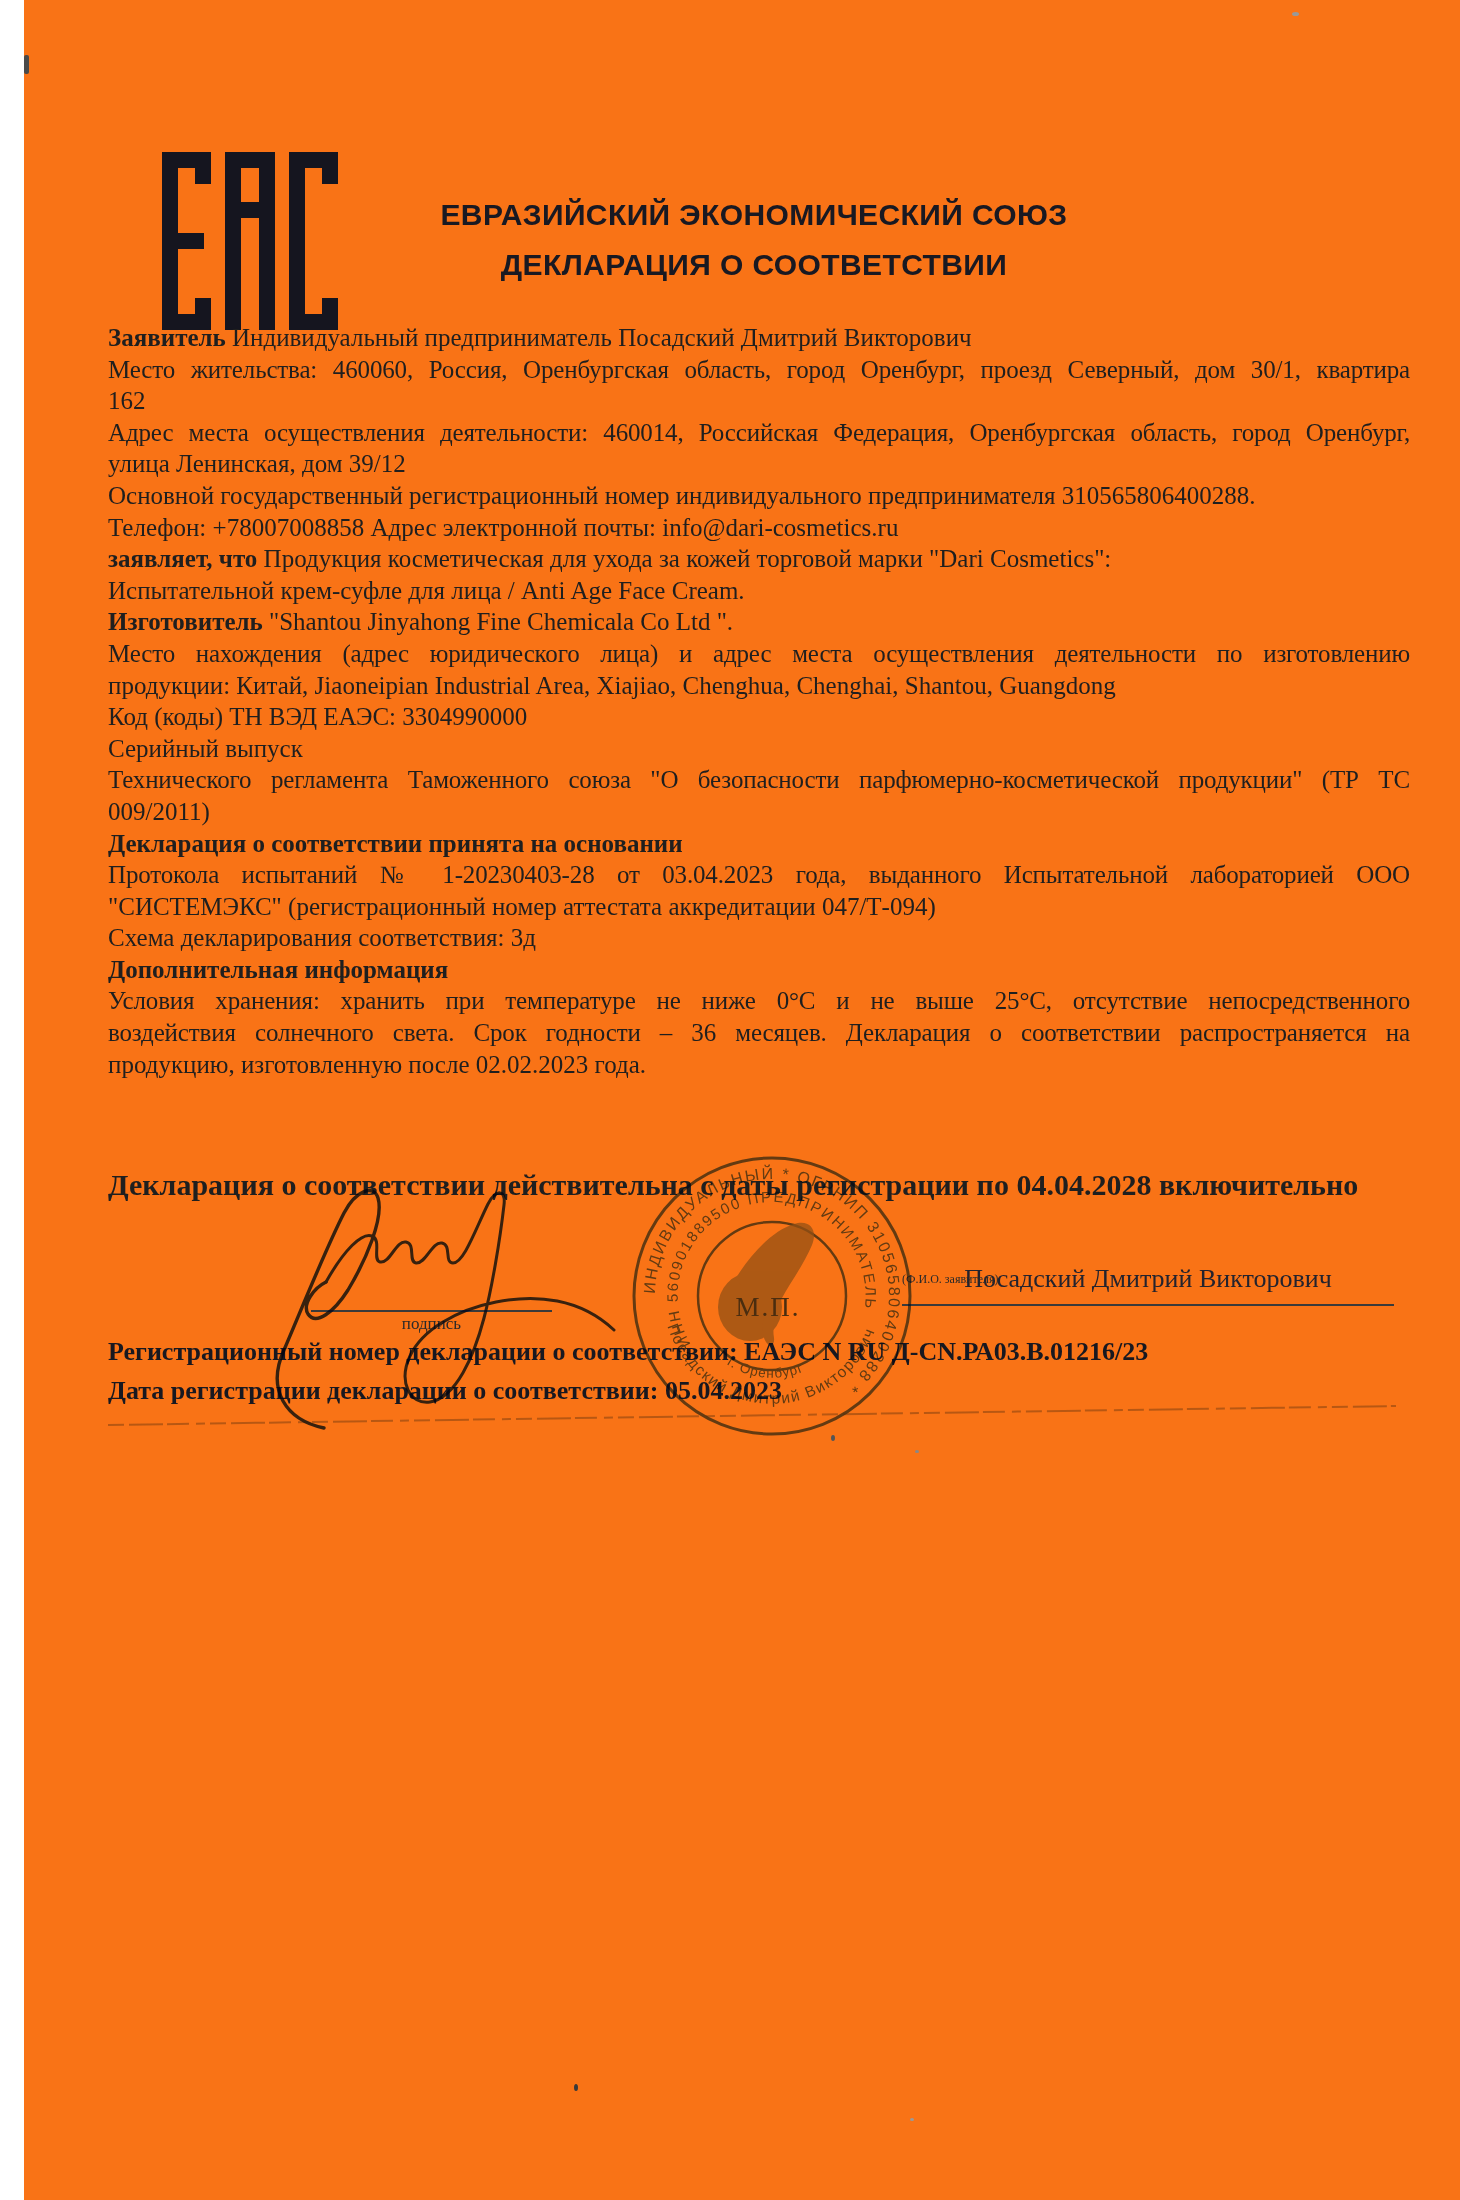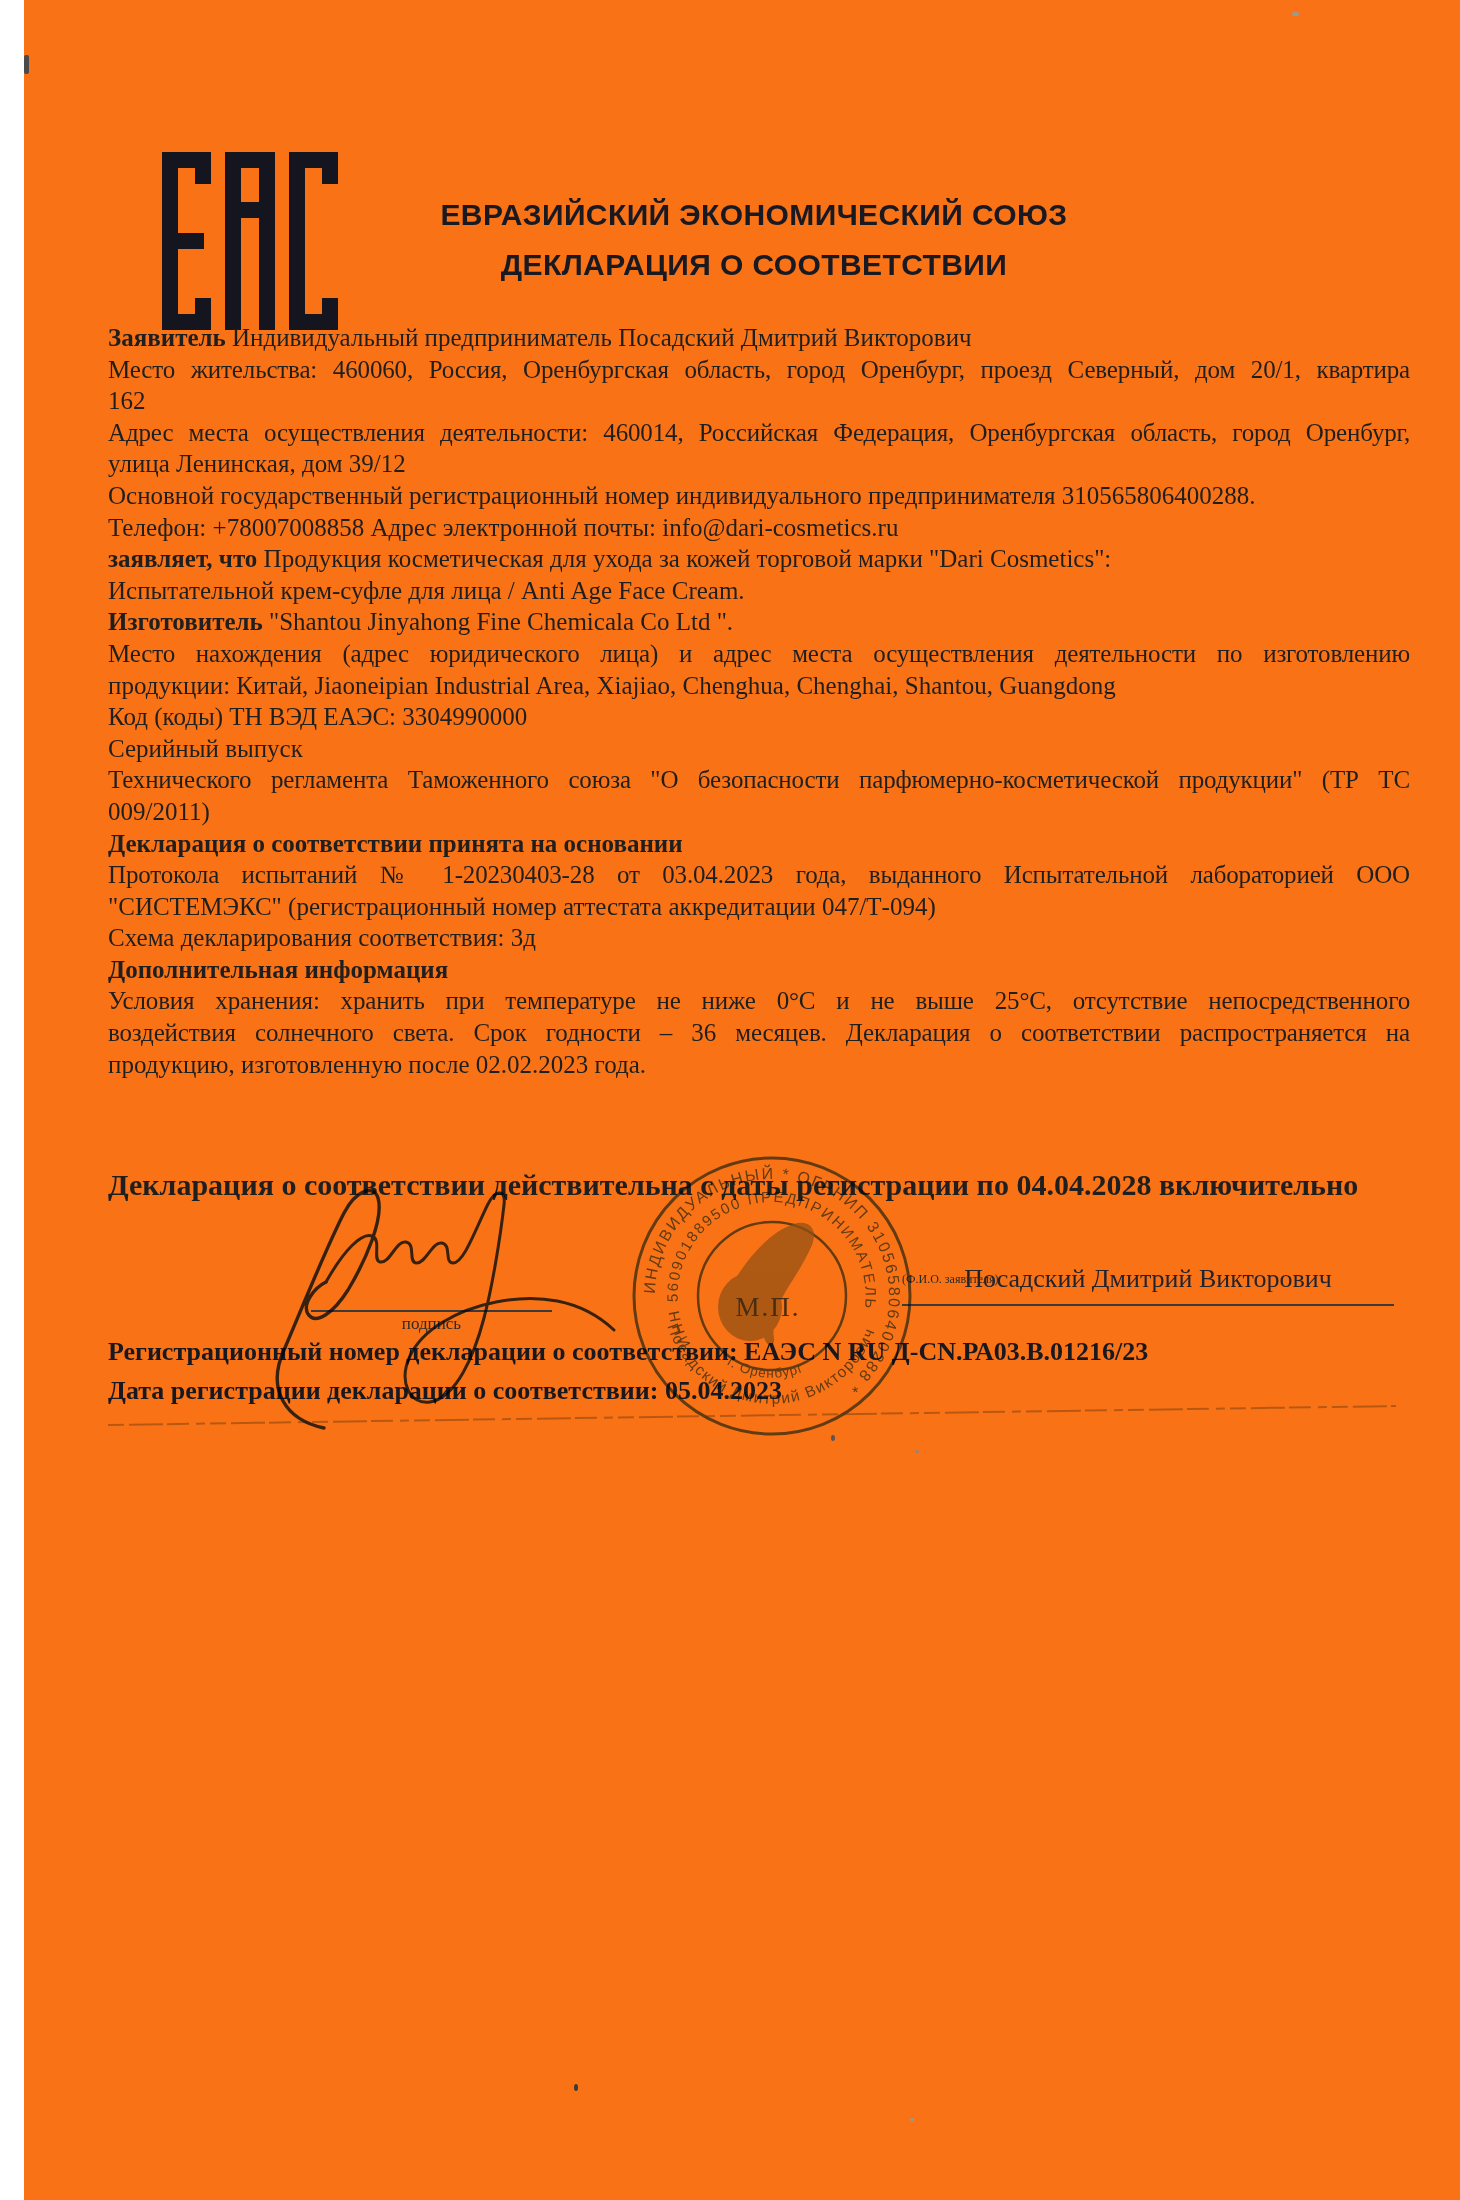--- a/index.html
+++ b/index.html
@@ -62,21 +62,21 @@
     </g>
   </svg>
 
   <div class="title-block">
     <div>ЕВРАЗИЙСКИЙ ЭКОНОМИЧЕСКИЙ СОЮЗ</div>
     <div>ДЕКЛАРАЦИЯ О СООТВЕТСТВИИ</div>
   </div>
 
   <div class="body-block">
       <div class="body-line"><span class="bold">Заявитель </span><span>Индивидуальный предприниматель Посадский Дмитрий Викторович</span></div>
-      <div class="body-line justify"><span>Место жительства: 460060, Россия, Оренбургская область, город Оренбург, проезд Северный, дом 20/1, квартира</span></div>
+      <div class="body-line justify"><span>Место жительства: 460060, Россия, Оренбургская область, город Оренбург, проезд Северный, дом 30/1, квартира</span></div>
       <div class="body-line"><span>162</span></div>
       <div class="body-line justify"><span>Адрес места осуществления деятельности: 460014, Российская Федерация, Оренбургская область, город Оренбург,</span></div>
       <div class="body-line"><span>улица Ленинская, дом 39/12</span></div>
       <div class="body-line"><span>Основной государственный регистрационный номер индивидуального предпринимателя 310565806400288.</span></div>
       <div class="body-line"><span>Телефон: +78007008858 Адрес электронной почты: info@dari-cosmetics.ru</span></div>
       <div class="body-line"><span class="bold">заявляет, что </span><span>Продукция косметическая для ухода за кожей торговой марки "Dari Cosmetics":</span></div>
       <div class="body-line"><span>Испытательной крем-суфле для лица / Anti Age Face Cream.</span></div>
       <div class="body-line"><span class="bold">Изготовитель </span><span>"Shantou Jinyahong Fine Chemicala Co Ltd ".</span></div>
       <div class="body-line justify"><span>Место нахождения (адрес юридического лица) и адрес места осуществления деятельности по изготовлению</span></div>
       <div class="body-line"><span>продукции: Китай, Jiaoneipian Industrial Area, Xiajiao, Chenghua, Chenghai, Shantou, Guangdong</span></div>

